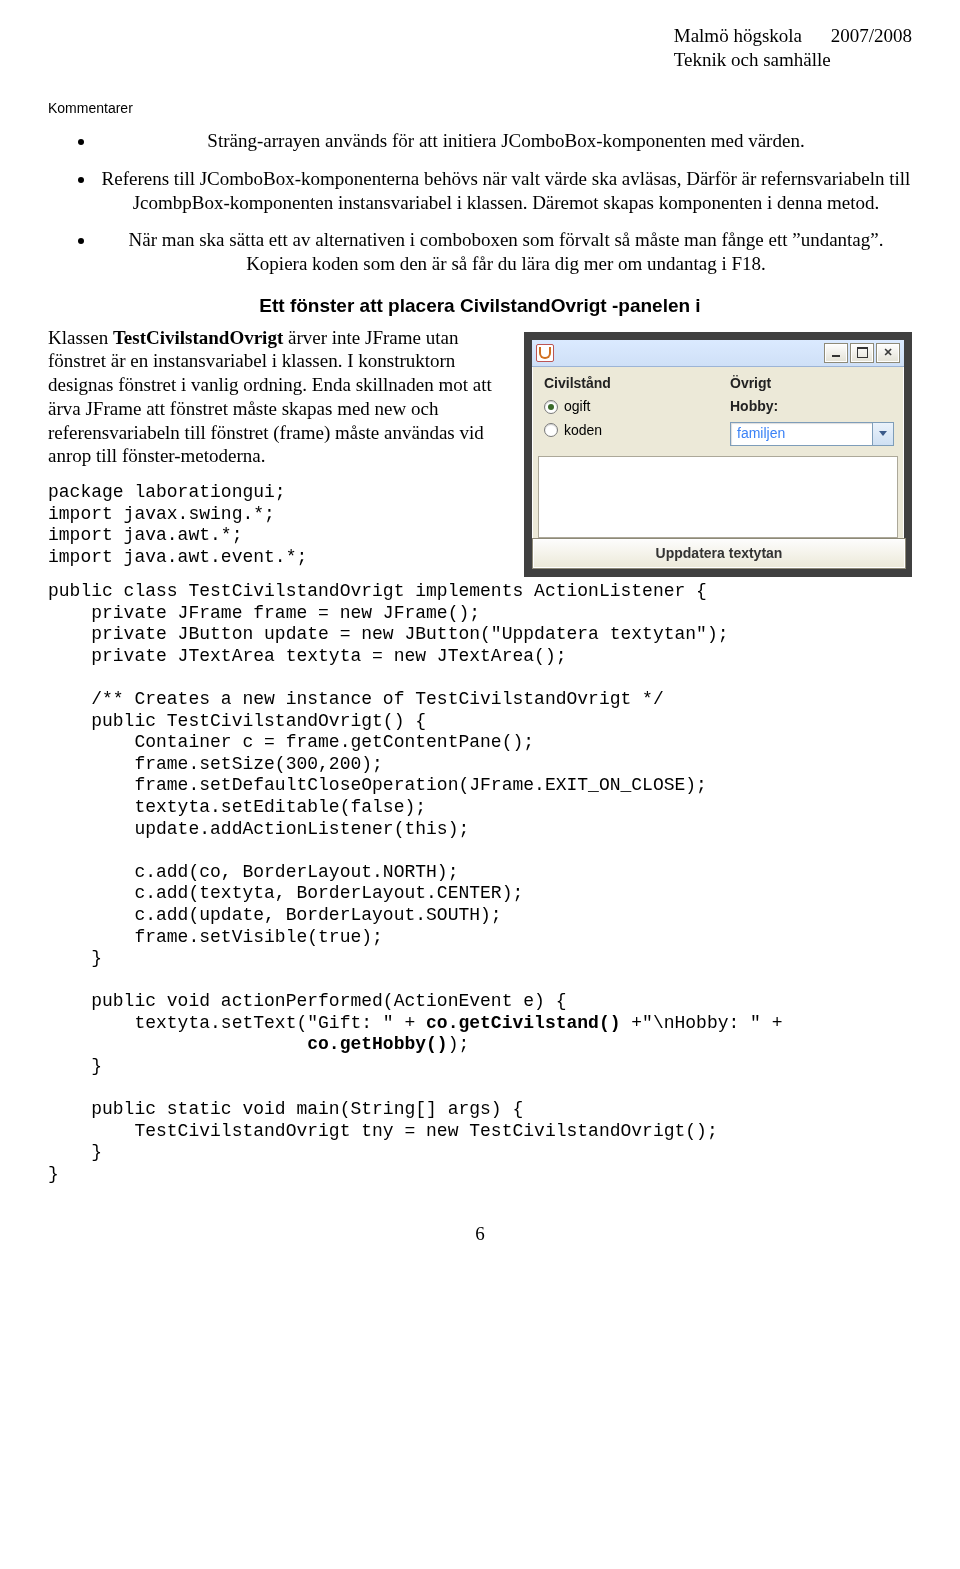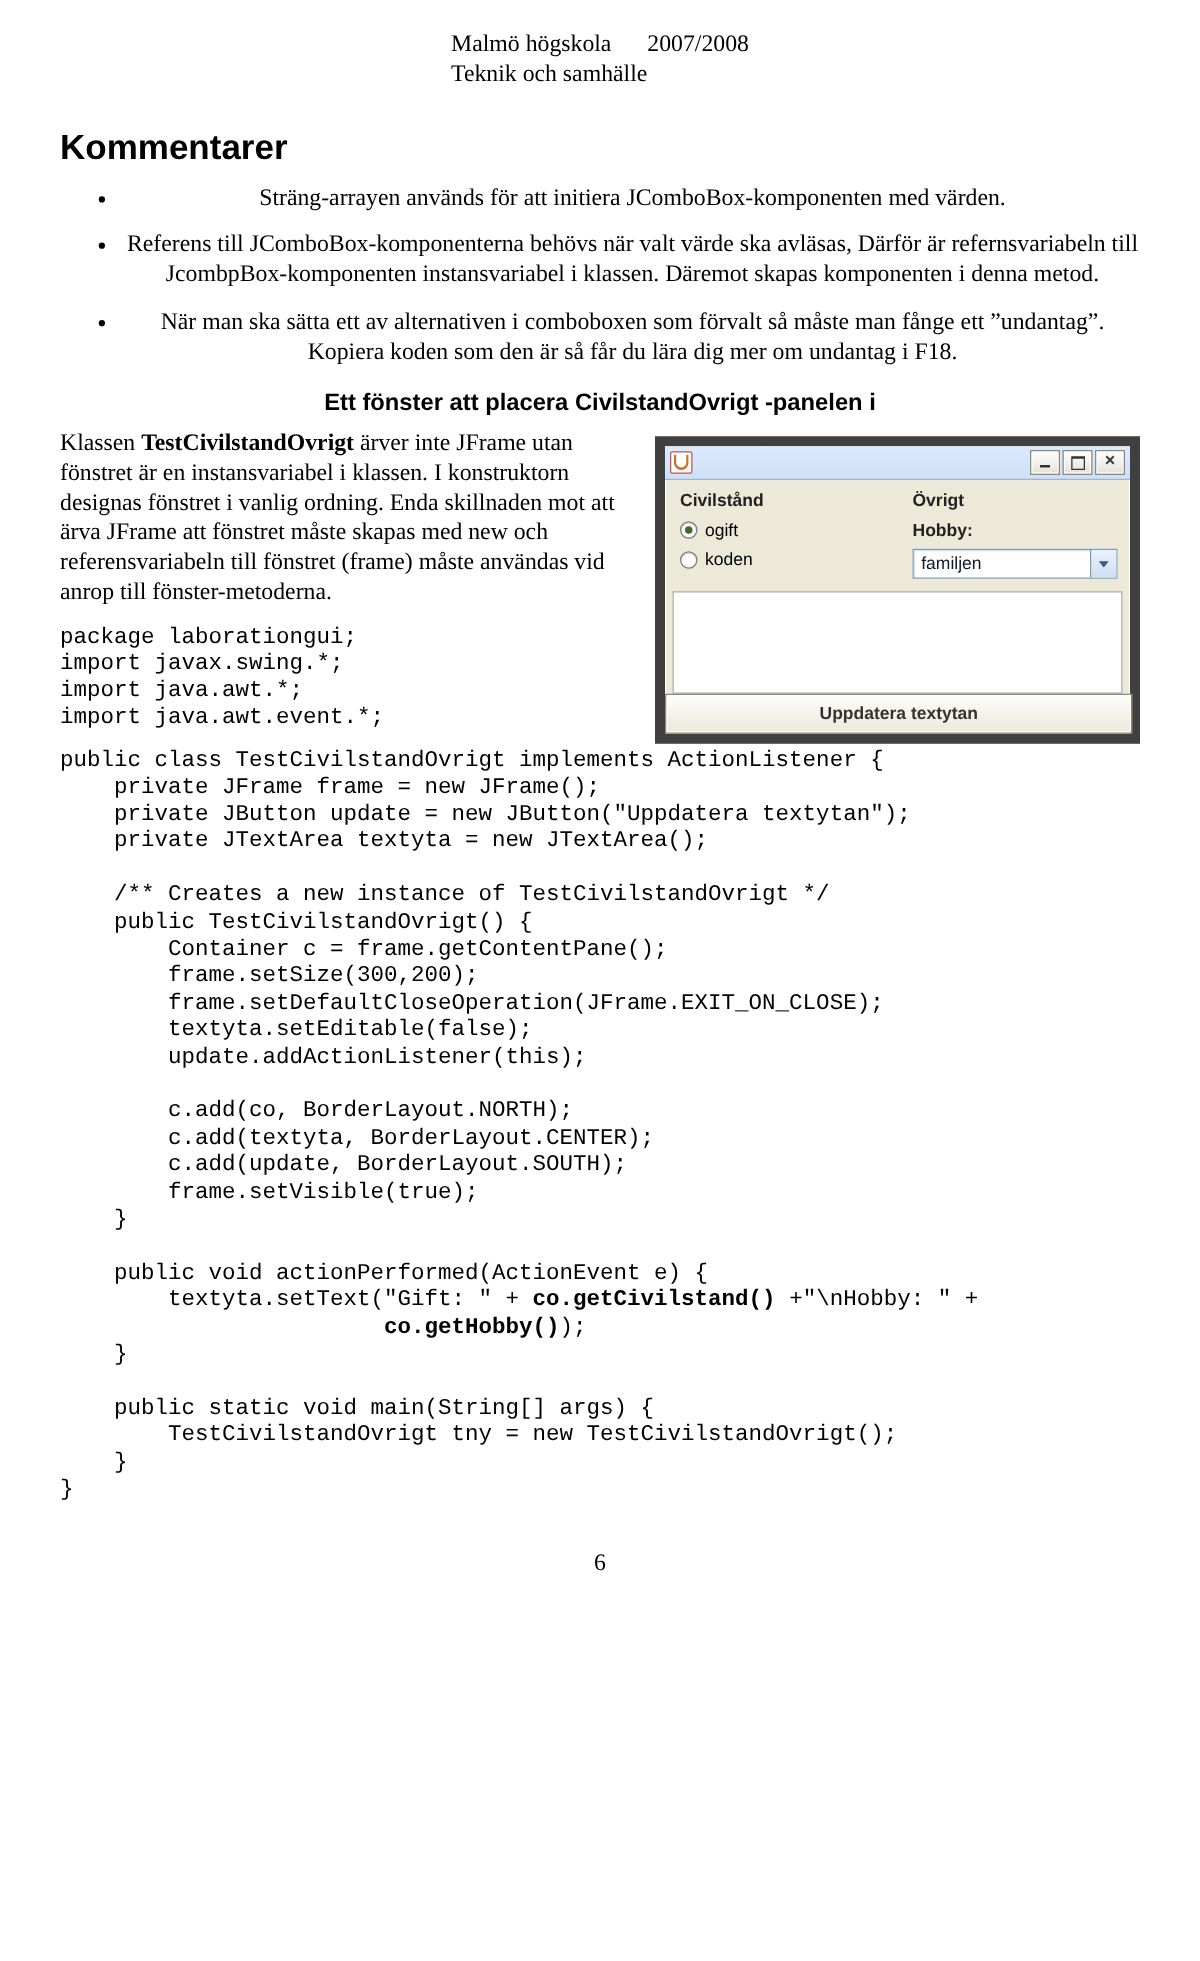--- a/index.html
+++ b/index.html
@@ -6,24 +6,24 @@
     font-family: "Times New Roman", Times, serif;
     font-size: 19px;
     color: #000;
     background: #fff;
     margin: 0;
     padding: 24px 48px 40px 48px;
     width: 960px;
     box-sizing: border-box;
     line-height: 1.25;
   }
-  .hdr { display: flex; justify-content: center; margin-bottom: 28px; }
+  .hdr { display: flex; justify-content: flex-end; margin-bottom: 28px; }
   .hdr-left { }
   .hdr-right { }
-  h2.section-title { font-family: Arial, Helvetica, sans-serif; font-weight: bold; font-size: 28px; margin: 8px 0 12px 0; }
+  h2.section-title { font-family: Arial, Helvetica, sans-serif; font-weight: normal; font-size: 14px; margin: 8px 0 12px 0; }
   ul.bullets { margin: 0 0 16px 0; padding-left: 48px; list-style: disc; }
   ul.bullets li { margin-bottom: 14px; padding-left: 4px; text-align: center; }
   h3.subheading { font-family: Arial, Helvetica, sans-serif; font-weight: bold; font-size: 19px; margin: 18px 0 8px 0; text-align: center; }
   .two-col { display: flex; align-items: flex-start; gap: 16px; }
   .two-col .left { flex: 0 0 460px; }
   .two-col .right { flex: 1; }
   .para { margin: 0 0 14px 0; }
   .bold { font-weight: bold; }
   pre.code {
     font-family: "Courier New", Courier, monospace;
@@ -97,21 +97,21 @@
   }
   .radio .dot.selected::after {
     content: ""; position: absolute; top: 3px; left: 3px; width: 6px; height: 6px; background: #3a6a2a; border-radius: 50%;
   }
   .combo {
     display: flex; align-items: center;
     background: #fff; border: 1px solid #7e9db9;
     height: 22px; margin-top: 4px;
     box-shadow: inset 1px 1px 1px #ddd;
   }
-  .combo .combo-text { flex: 1; padding: 0 6px; color: #0f172a; }
+  .combo .combo-text { flex: 1; padding: 0 6px; color: #3b82f6; }
   .combo .combo-btn {
     width: 20px; height: 100%;
     background: linear-gradient(#eaf2fb,#cfe0f3);
     border-left: 1px solid #7e9db9;
     display: inline-flex; align-items: center; justify-content: center;
   }
   .combo .combo-btn::before {
     content: ""; width: 0; height: 0;
     border-left: 4px solid transparent;
     border-right: 4px solid transparent;

